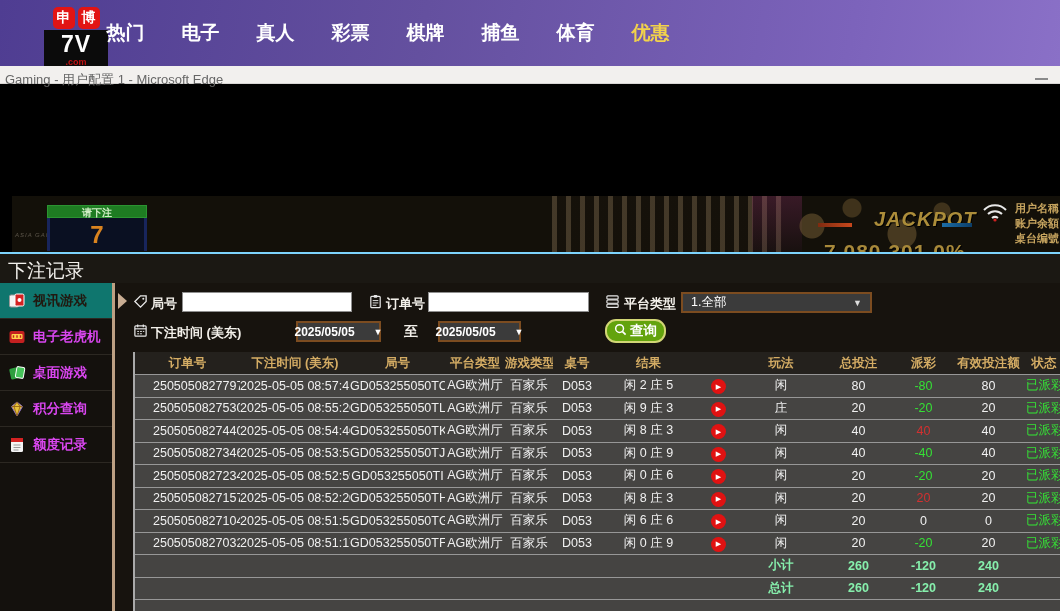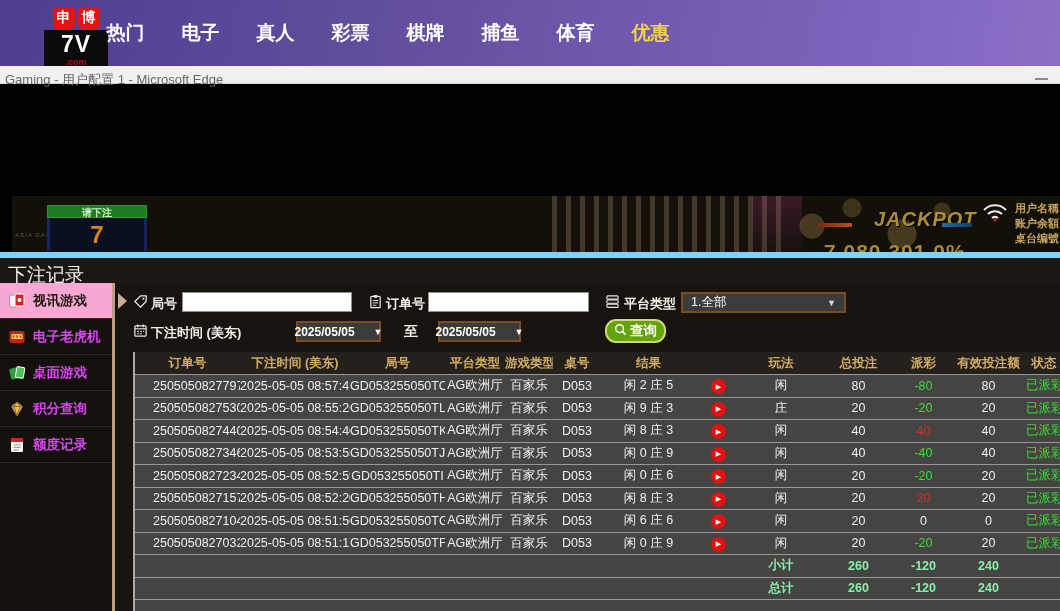--- a/index.html
+++ b/index.html
@@ -62,30 +62,30 @@
   #jp-red { left:806px; top:27px; width:34px; height:4px; background:linear-gradient(90deg,#7e2a10,#c8481c); }
   #jp-blue { left:930px; top:27px; width:30px; height:4px; background:linear-gradient(90deg,#1c6ea8,#0c3e68); }
   #jp-num { left:812px; top:44px; color:#a8893a; font-size:21px; font-weight:800; letter-spacing:1px;
     text-shadow:1px 1px 0 #000; }
   #wifi { left:970px; top:6px; }
   #userinfo { left:1003px; top:5px; width:57px; overflow:hidden; }
   #userinfo div { color:#c5a35e; font-size:11px; font-weight:700; line-height:15px; white-space:nowrap; }
 
   
   #heading { left:0; top:252px; width:1060px; height:31px; background:#1b1813;
-    border-top:6px solid #7dd3fc; }
+    border-top:2px solid #7dd3fc; }
   #heading span { position:absolute; left:8px; top:4px; color:#f2f0ec; font-size:19px; }
 
   
   #content { left:0; top:283px; width:1060px; height:328px; background:#17130e; }
   #sidebar { position:absolute; left:0; top:0; width:115px; height:328px; background:#14110d;
     border-right:3px solid #bda083; }
   .side-item { height:36px; display:flex; align-items:center; gap:7px; padding-left:8px;
     border-bottom:1px solid #2c2822; color:#d946ef; font-size:13.5px; font-weight:700; cursor:pointer; }
-  .side-item.sel { background:#f9a8d4; color:#211910; }
+  .side-item.sel { background:#0f766e; color:#211910; }
   .side-icon { width:18px; height:18px; flex:0 0 18px; }
   #sel-arrow { position:absolute; left:118px; top:10px; width:0; height:0;
     border-top:8px solid transparent; border-bottom:8px solid transparent; border-left:9px solid #c9ad93; }
 
   #main { position:absolute; left:118px; top:0; width:942px; height:328px; }
 
   
   .flabel { position:absolute; color:#f2efe9; font-size:13px; font-weight:700; }
   .ficon { position:absolute; width:15px; height:15px; }
   .txtinput { position:absolute; height:20px; background:#fff; border:1px solid #8f8f8f;
@@ -250,21 +250,21 @@
       <input class="txtinput" style="left: 310px; top: 9px; width: 161px;" value="">
 
       <span class="ficon" style="left:487px; top:11px;">
         <svg width="15" height="15" viewBox="0 0 16 16">
             <rect x="2" y="2" width="12" height="3.4" rx="1" fill="none" stroke="#e8e8e8" stroke-width="1.2"></rect>
             <rect x="2" y="6.4" width="12" height="3.4" rx="1" fill="none" stroke="#e8e8e8" stroke-width="1.2"></rect>
             <rect x="2" y="10.8" width="12" height="3.4" rx="1" fill="none" stroke="#e8e8e8" stroke-width="1.2"></rect>
           </svg>
       </span>
       <span class="flabel" style="left:506px; top:12px;">平台类型</span>
-      <div id="plat-select" style="left:563px; top:9px; width:165px;">
+      <div id="plat-select" style="left:563px; top:9px; width:191px;">
         <span>1.全部</span>
         <span class="dd">▼</span>
       </div>
 
       <span class="ficon" style="left:15px; top:40px;">
         <svg width="15" height="15" viewBox="0 0 16 16">
             <rect x="2" y="3" width="12" height="11" rx="1" fill="none" stroke="#e8e8e8" stroke-width="1.3"></rect>
             <path d="M2 6.2h12" stroke="#e8e8e8" stroke-width="1.2"></path>
             <path d="M5 1.5v3M11 1.5v3" stroke="#e8e8e8" stroke-width="1.3"></path>
             <path d="M4.5 9h2M7.5 9h2M10.5 9h1.5M4.5 11.5h2M7.5 11.5h2" stroke="#e8e8e8" stroke-width="1"></path>

